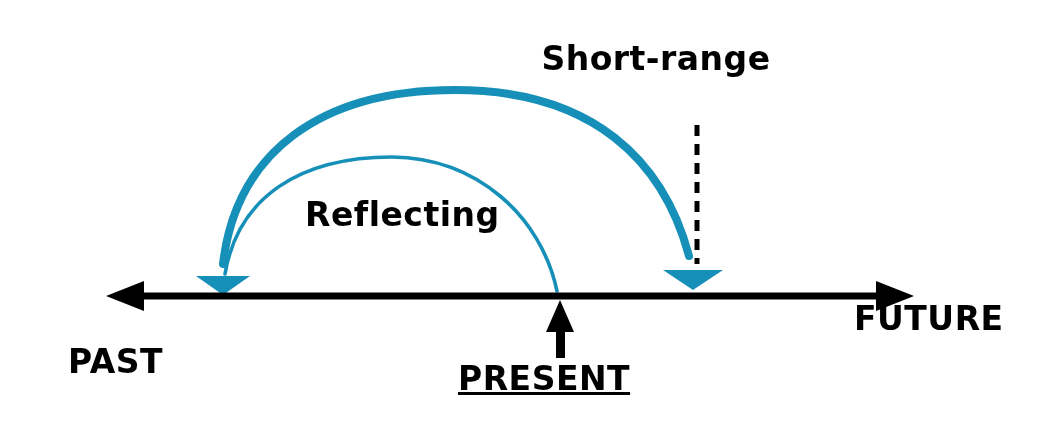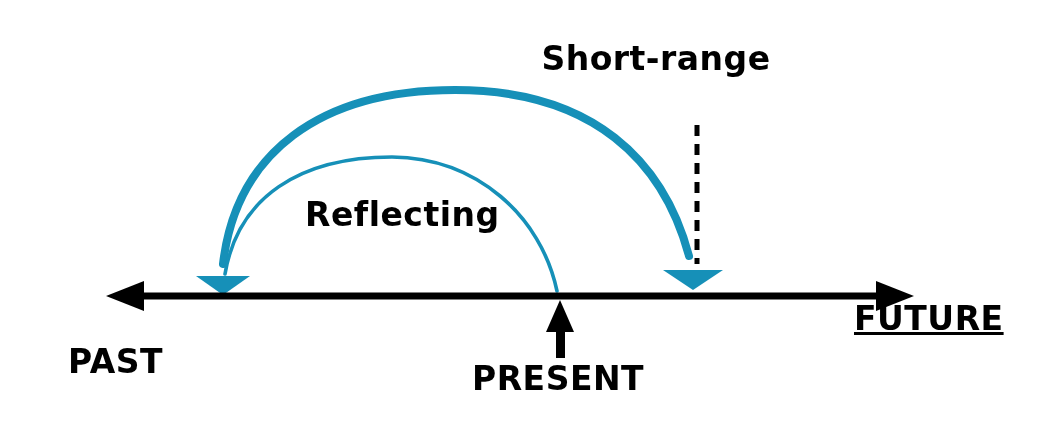--- a/index.html
+++ b/index.html
@@ -44,22 +44,22 @@
   .label {
     position: absolute;
     color: var(--text);
     font-weight: bold;
     font-size: 33px;
     line-height: 38px;
     white-space: nowrap;
     letter-spacing: 0.5px;
   }
   .label.past      { left: 68;  top: 303px; left: 68px; margin-top: 40px; }
-  .label.future    { left: 854px; top: 300px; text-decoration: underline; }
-  .label.present   { left: 472px; top: 360px; }
+  .label.future    { left: 854px; top: 300px; }
+  .label.present   { left: 458px; top: 360px; text-decoration: underline; }
   .label.reflecting{ left: 297px; top: 196px; margin-left: 8px; }
   .label.forecast  {
     left: 656px; top: 40px;
     transform: translateX(-50%);
     text-align: right;
   }
 </style>
 </head>
 <body>
 

